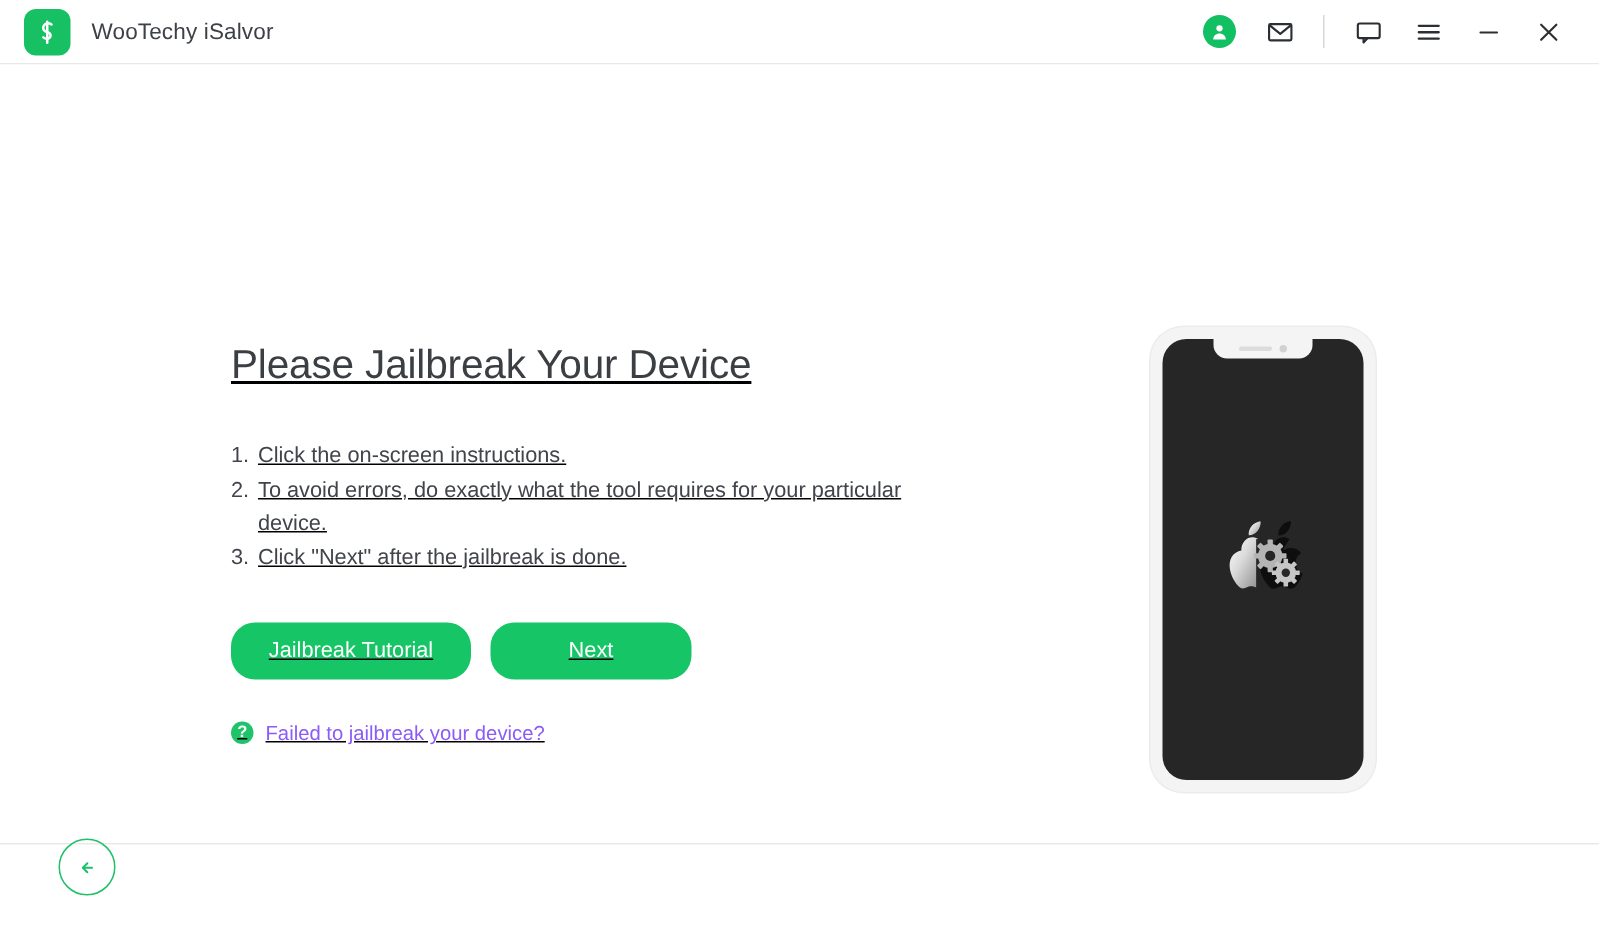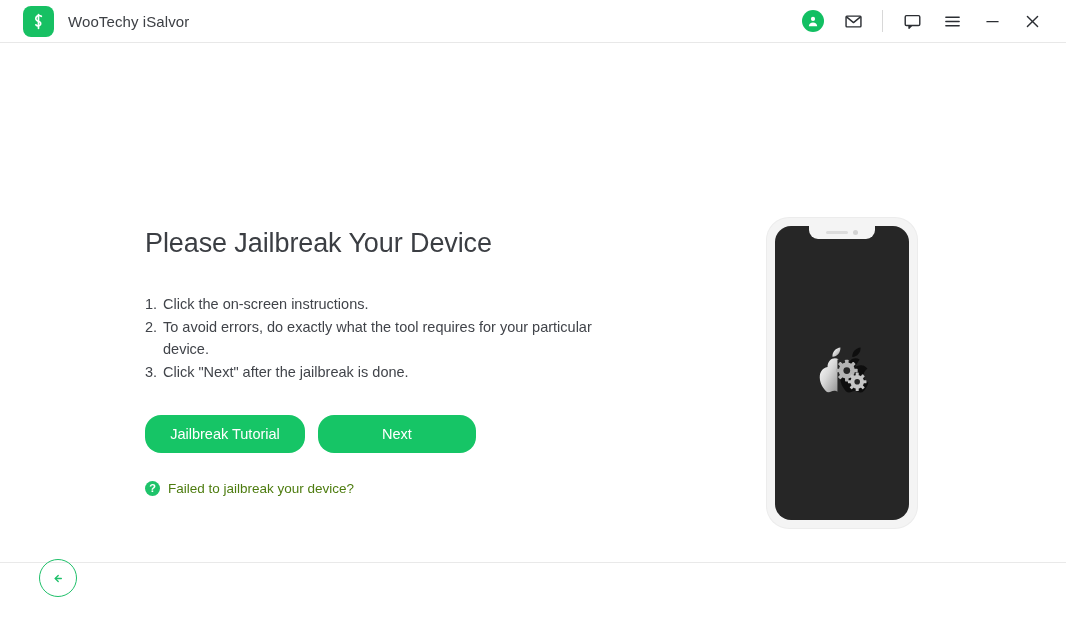--- a/index.html
+++ b/index.html
@@ -26,21 +26,21 @@
     height: 43px;
     min-height: 43px;
     background: #ffffff;
     display: flex;
     align-items: center;
     border-bottom: 1px solid #e8e8e8;
   }
   .brand {
     display: flex;
     align-items: center;
-    padding-left: 23px;
+    padding-left: 16px;
     gap: 14px;
   }
   .logo-mark {
     width: 31px;
     height: 31px;
     border-radius: 8px;
     background: #17c063;
     display: flex;
     align-items: center;
     justify-content: center;
@@ -82,23 +82,24 @@
 
   
   .content {
     position: relative;
     flex: 1;
     background: #ffffff;
   }
 
   .panel {
     position: absolute;
-    left: 145px;
+    left: 154px;
     top: 185px;
     width: 470px;
+    text-decoration: underline;
   }
   .page-title {
     font-size: 27px;
     font-weight: 400;
     color: #3b3e43;
     letter-spacing: -0.1px;
     white-space: nowrap;
   }
   .steps {
     margin-top: 34px;
@@ -129,21 +130,21 @@
     background: #16c566;
     color: #ffffff;
     font-family: "Liberation Sans", sans-serif;
     font-size: 14.5px;
     cursor: pointer;
     display: flex;
     align-items: center;
     justify-content: center;
   }
   .btn-tutorial { width: 160px; }
-  .btn-next { width: 158px; }
+  .btn-next { width: 134px; }
 
   .help-row {
     margin-top: 28px;
     display: flex;
     align-items: center;
     gap: 8px;
     cursor: pointer;
     width: max-content;
   }
   .help-icon {
@@ -153,21 +154,21 @@
     color: #ffffff;
     font-size: 11px;
     font-weight: bold;
     display: flex;
     align-items: center;
     justify-content: center;
     line-height: 1;
   }
   .help-text {
     font-size: 13.5px;
-    color: #4d7c0f;
+    color: #8b5cf6;
   }
 
   
   .phone {
     position: absolute;
     left: 767px;
     top: 175px;
     width: 150px;
     height: 310px;
     background: #f4f4f4;

